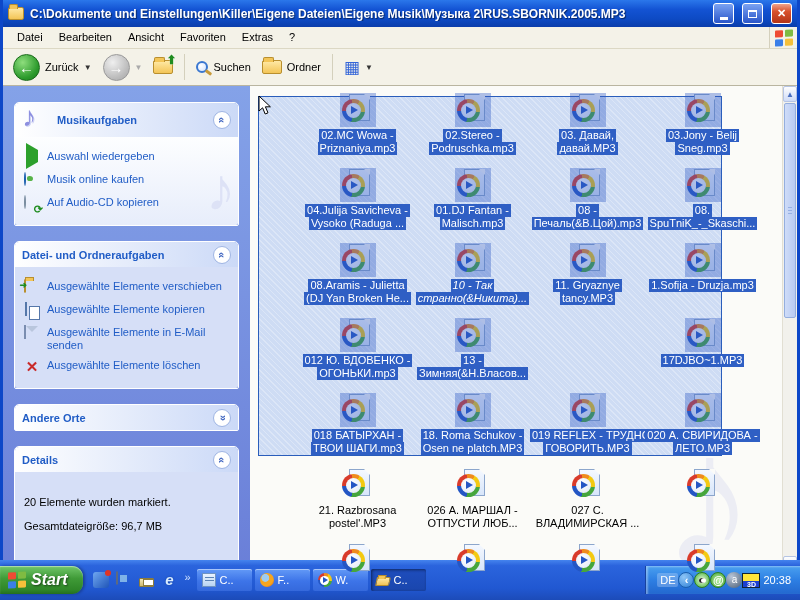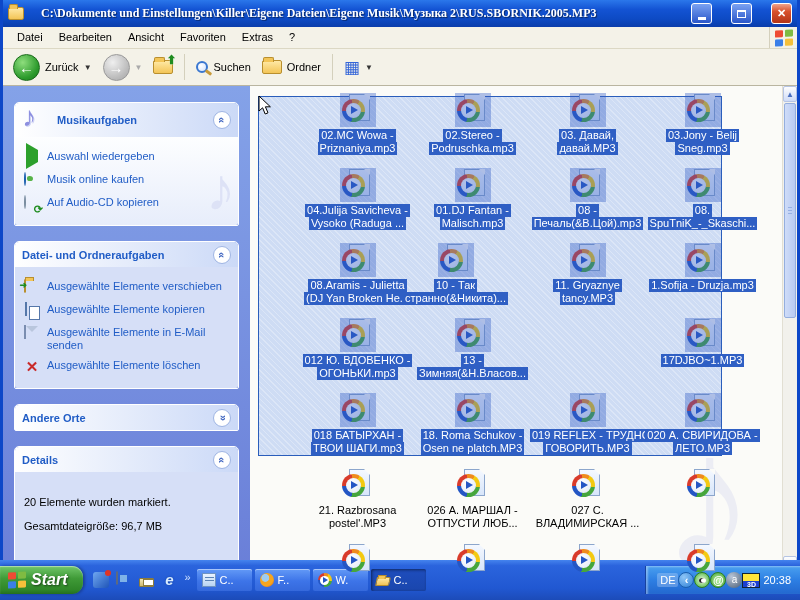--- a/index.html
+++ b/index.html
@@ -2,22 +2,22 @@
 <html><head>
 <meta charset="utf-8">
 <style>
   * { margin:0; padding:0; box-sizing:border-box; }
   body { font-family:"Liberation Sans", sans-serif; }
   .screen { position:relative; width:800px; height:600px; overflow:hidden; background:#ece9d8; font-size:11px; }
 
   
   .window { position:absolute; inset:0 0 28px 0; display:flex; flex-direction:column;
             border-left:3px solid #0d47c8; border-right:3px solid #0d47c8; }
-  .titlebar { height:27px; flex:0 0 27px; display:flex; align-items:center; gap:17px; padding:0 5px;
-              background:linear-gradient(180deg,#2b77eb 0%,#1353d3 35%,#0d4ac4 70%,#0a3dab 100%);font-family:Liberation Serif, serif; }
+  .titlebar { height:27px; flex:0 0 27px; display:flex; align-items:center; gap:6px; padding:0 5px;
+              background:linear-gradient(180deg,#2b77eb 0%,#1353d3 35%,#0d4ac4 70%,#0a3dab 100%); }
   .title-folder { width:16px; height:13px; position:relative; background:linear-gradient(#ffe9a6,#f3c557); border:1px solid #b98f2e; border-radius:2px; }
   .title-folder::before { content:""; position:absolute; top:-4px; left:0; width:7px; height:4px; background:#f3c557; border:1px solid #b98f2e; border-bottom:none; border-radius:2px 2px 0 0; }
   .title-text { flex:1; color:#fff; font-weight:bold; font-size:12px; white-space:nowrap; overflow:hidden; text-shadow:1px 1px 1px rgba(0,0,0,.5); }
   .winbtn { width:21px; height:21px; margin-left:2px; border:1px solid #fff; border-radius:3px; display:flex; align-items:center; justify-content:center; color:#fff; font-weight:bold; font-size:11px; }
   .b-blue { background:linear-gradient(#7aa2f2,#2a56c9); }
   .b-red { background:linear-gradient(#f1a38b,#d8502b 40%,#b33417); }
   .glyph-min { width:8px; height:3px; background:#fff; margin-top:9px; }
   .glyph-max { width:9px; height:8px; border:1px solid #fff; border-top-width:2px; }
 
   .menubar { height:22px; flex:0 0 22px; background:#f4f2e8; display:flex; align-items:stretch; padding-left:6px; border-bottom:1px solid #dcd8c4; }
@@ -376,21 +376,21 @@
   </div>
             <div class="file selected" style="left: 2px; top: 158px;">
     <div class="file-icon">
       <span class="fpage"></span>
                 <span class="forb"></span>
     </div>
     <div class="file-label">
       <span class="ln ln1">08.Aramis - Julietta</span><br><span class="ln ln2">(DJ Yan Broken He...</span>
     </div>
   </div>
-            <div class="file selected" style="left: 100px; top: 158px;">
+            <div class="file selected" style="left: 117px; top: 158px; font-style: italic;">
     <div class="file-icon">
       <span class="fpage"></span>
                 <span class="forb"></span>
     </div>
     <div class="file-label">
       <span class="ln ln1">10 - Так</span><br><span class="ln ln2">странно(&amp;Никита)...</span>
     </div>
   </div>
             <div class="file selected" style="left: 232px; top: 158px;">
     <div class="file-icon">

